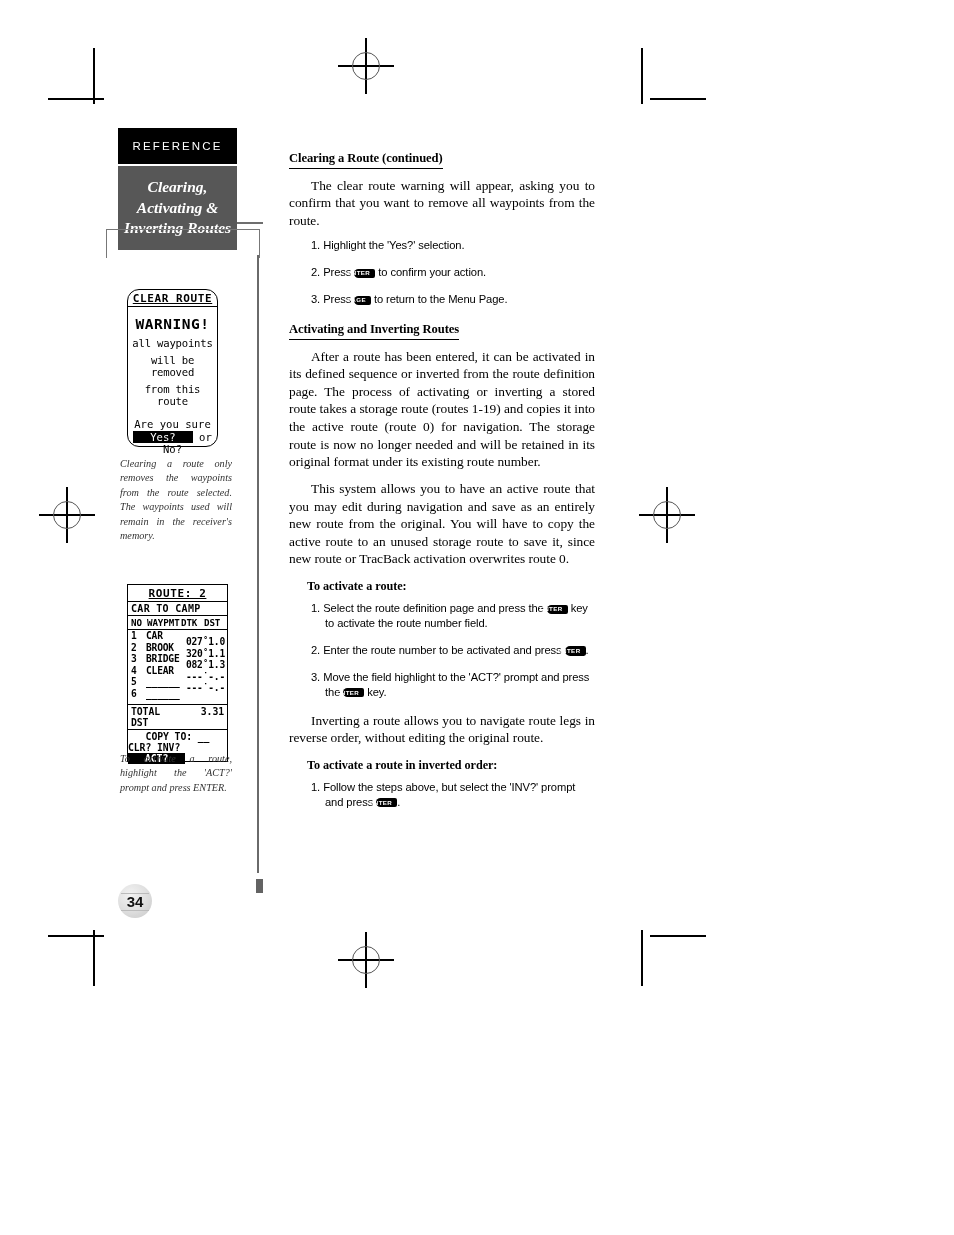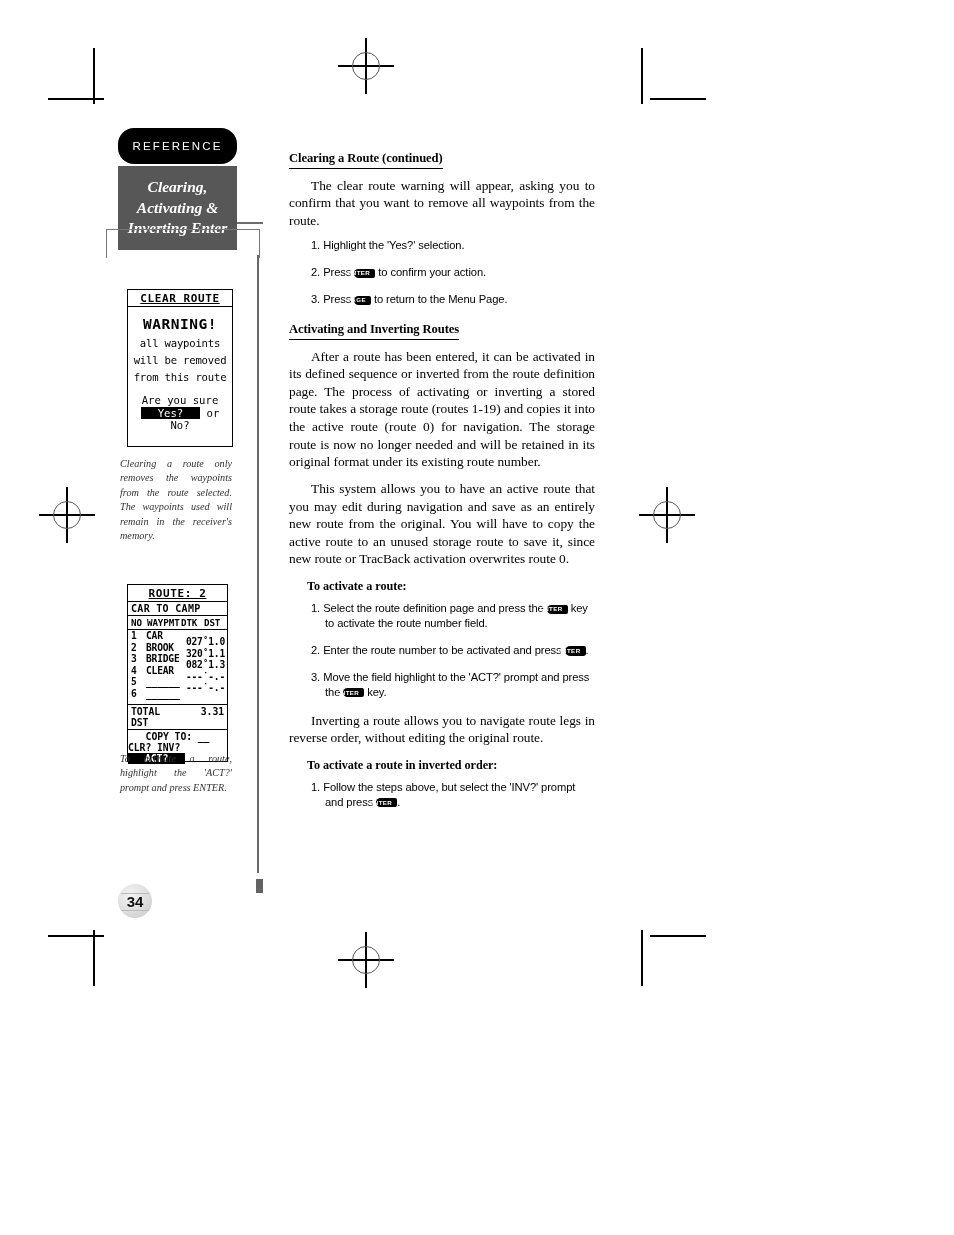--- a/index.html
+++ b/index.html
@@ -31,21 +31,21 @@
   
   #ref-bar {
     position: absolute;
     left: 118px; top: 128px;
     width: 119px; height: 36px;
     background: #000;
     color: #fff;
     font-family: "Liberation Sans", sans-serif;
     font-size: 11.5px;
     letter-spacing: 2.1px;
-    display: flex; align-items: center; justify-content: center; border-radius: 16px;
+    display: flex; align-items: center; justify-content: center;
   }
   #chapter-box {
     position: absolute;
     left: 118px; top: 166px;
     width: 119px; height: 84px;
     background: #575757;
     color: #fff;
     display: flex; flex-direction: column;
     align-items: center; justify-content: center;
     font-style: italic;
@@ -84,21 +84,21 @@
 
   
   .gps {
     position: absolute;
     background: #fff;
     border: 1.6px solid #000;
     font-family: "DejaVu Sans Mono", monospace;
     color: #000;
     box-sizing: border-box;
   }
-  #gps-warning { left: 127px; top: 289px; width: 106px; height: 158px; }
+  #gps-warning { left: 127px; top: 289px; width: 91px; height: 158px; border-radius: 12px; }
   #gps-route   { left: 127px; top: 584px; width: 101px; height: 178px; }
 
   .gps-title {
     text-align: center;
     font-size: 11px;
     font-weight: bold;
     letter-spacing: 0.6px;
     padding: 2px 0 1px;
     border-bottom: 1.6px solid #000;
     text-decoration: underline;
@@ -321,21 +321,21 @@
   <div class="rh"></div>
     <div class="rv"></div>
     <div class="rc"></div>
 </div>
 
 <div id="ref-bar">REFERENCE</div>
 
 <div id="chapter-box">
   <span>Clearing,</span>
   <span>Activating &amp;</span>
-  <span>Inverting Enter</span>
+  <span>Inverting Routes</span>
 </div>
 
 <div id="side-rule-h"></div>
 <div id="side-rule-box"></div>
 <div id="col-rule"></div>
 <div id="bottom-tick"></div>
 
 <div class="gps" id="gps-warning">
   <div class="gps-title">CLEAR ROUTE</div>
   <div class="warn-word">WARNING!</div>

